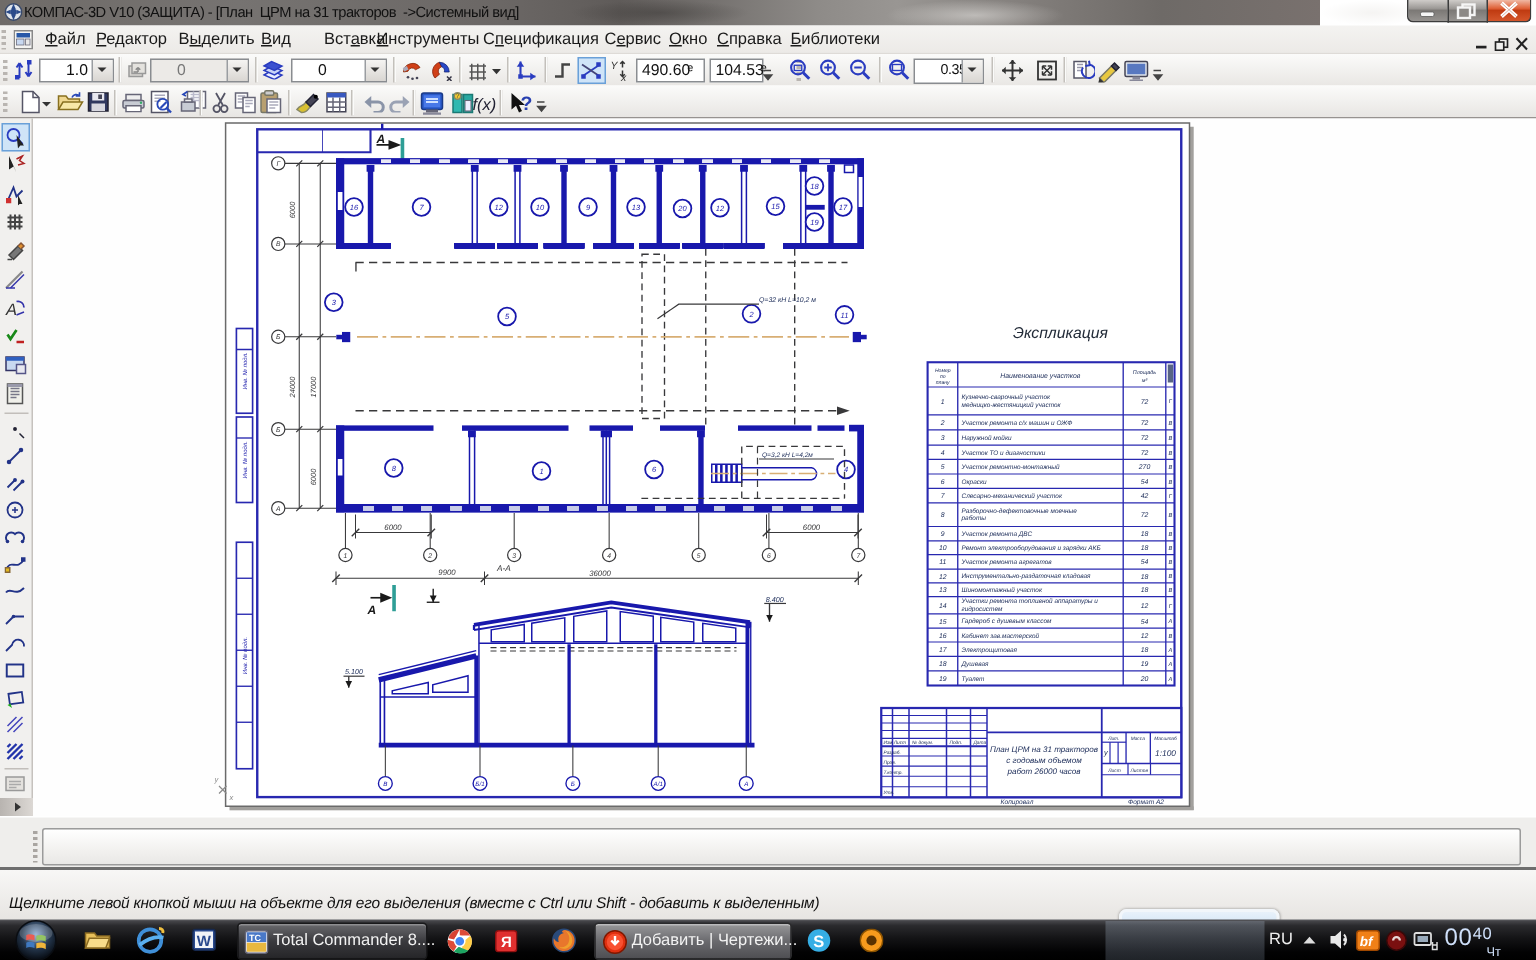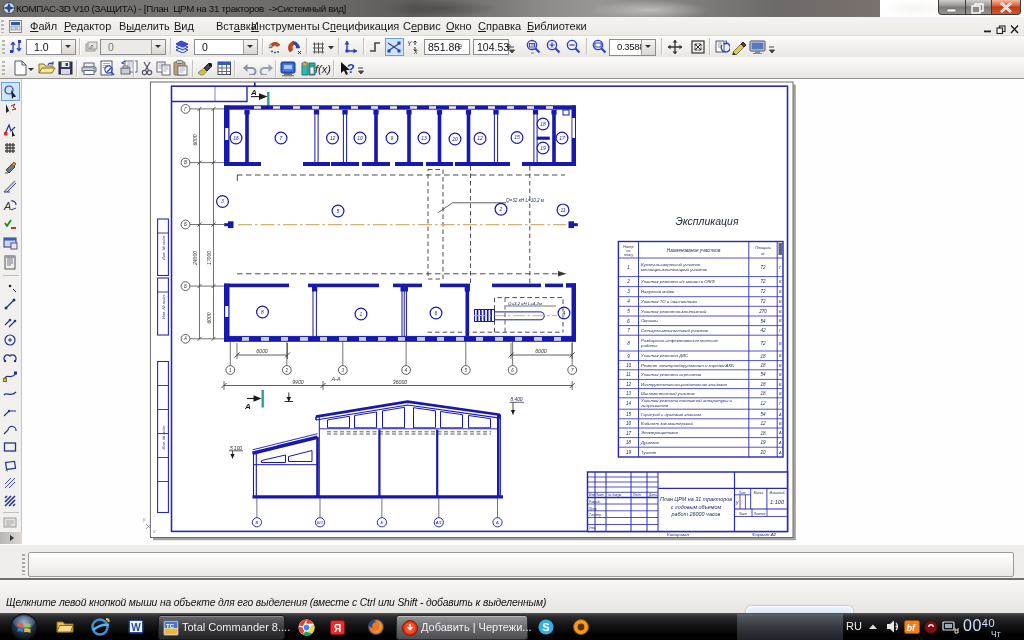--- a/index.html
+++ b/index.html
@@ -20,21 +20,21 @@
 
 #menubar{left:0;top:17px;width:1024px;height:19px;background:linear-gradient(#f4f3f1,#eceae7);border-bottom:1px solid #dedbd7;box-sizing:border-box;}
 .menuitem{position:absolute;top:3px;font-size:11px;color:#1a1a1a;}
 .menuitem u{text-decoration:underline;}
 
 #tb1{left:0;top:36px;width:1024px;height:21px;background:linear-gradient(#fbfbfa,#e9e7e4);}
 #tb2{left:0;top:57px;width:1024px;height:22px;background:linear-gradient(#fbfbfa,#e8e6e3);border-bottom:1px solid #979390;box-sizing:border-box;}
 .combo{position:absolute;background:#fff;border:1px solid #898c90;box-sizing:border-box;font-size:10.5px;color:#111;}
 .combo .arr{position:absolute;right:0;top:0;bottom:0;width:13px;background:linear-gradient(#f5f4f2,#d9d6d2);border-left:1px solid #9a9da1;}
 .combo .arr:after{content:"";position:absolute;left:3px;top:5px;border:3.5px solid transparent;border-top-color:#333;}
-.combo span{position:absolute;left:7px;top:1px;}
+.combo span{position:absolute;left:17px;top:1px;}
 .numbox{position:absolute;background:#fff;border:1px solid #8a8d91;box-sizing:border-box;font-size:10.5px;color:#111;}
 .sep{position:absolute;width:1px;background:#c3c0bb;border-right:1px solid #fbfbfa;}
 .grip{position:absolute;width:3px;background:repeating-linear-gradient(180deg,#b9b5b1 0 2px,transparent 2px 4px);}
 
 #lefttools{left:0;top:79px;width:22px;height:465px;background:#f1f0ee;border-right:1px solid #c6c2be;box-sizing:border-box;}
 
 #canvas{left:22px;top:79px;width:1002px;height:465px;background:#fefefe;}
 
 #propbar{left:0;top:544px;width:1024px;height:35px;background:#efeeec;border-top:1px solid #fff;}
 #proprow{left:28px;top:7px;width:986px;height:25px;background:linear-gradient(#ffffff,#f2f1ef 60%,#e9e8e6);border:1px solid #9b9b9b;border-radius:2px;box-sizing:border-box;}
@@ -184,21 +184,21 @@
         <rect x="10.5" y="1.5" width="3" height="3" fill="#2a3cc0"></rect>
         <rect x="10.5" y="9.5" width="3" height="3" fill="#2a3cc0"></rect>
       </svg>
       <svg class="abs" style="left:407px;top:3px" width="14" height="16" viewBox="0 0 14 16">
         <text x="0" y="7" font-size="7" fill="#333" font-style="italic">Y</text>
         <text x="7" y="15" font-size="7" fill="#333" font-style="italic">x</text>
         <path d="M8 6 l0 -4 m-1.5 1.5 L8 2 l1.5 1.5 M8 8 l0 4" stroke="#333" fill="none"></path>
         <path d="M6.5 10.5 L8 12 l1.5 -1.5" stroke="#333" fill="none"></path>
       </svg>
       <div class="numbox" style="left:424px;top:2.5px;width:46px;height:16px">
-        <span style="position:absolute;left:3px;top:1px">851.86ͤ</span>
+        <span style="position:absolute;left:3px;top:1px">490.60ͤ</span>
       </div>
       <div class="numbox" style="left:473px;top:2.5px;width:36px;height:16px">
         <span style="position:absolute;left:3px;top:1px">104.53ͤ</span>
       </div>
       <svg class="abs" style="left:508px;top:10px" width="8" height="9" viewBox="0 0 8 9">
         <path d="M1 1 h5 M1.5 4 l2.5 3 L6.5 4 Z" stroke="#444" fill="#444" stroke-width="1"></path>
       </svg>
       <div class="grip" style="left:531px;top:4px;height:14px"></div>
       <svg class="abs" style="left:526px;top:3px" width="16" height="16" viewBox="0 0 16 16">
         <circle cx="6" cy="6" r="4.6" fill="none" stroke="#2a3cc0" stroke-width="1.4"></circle>

